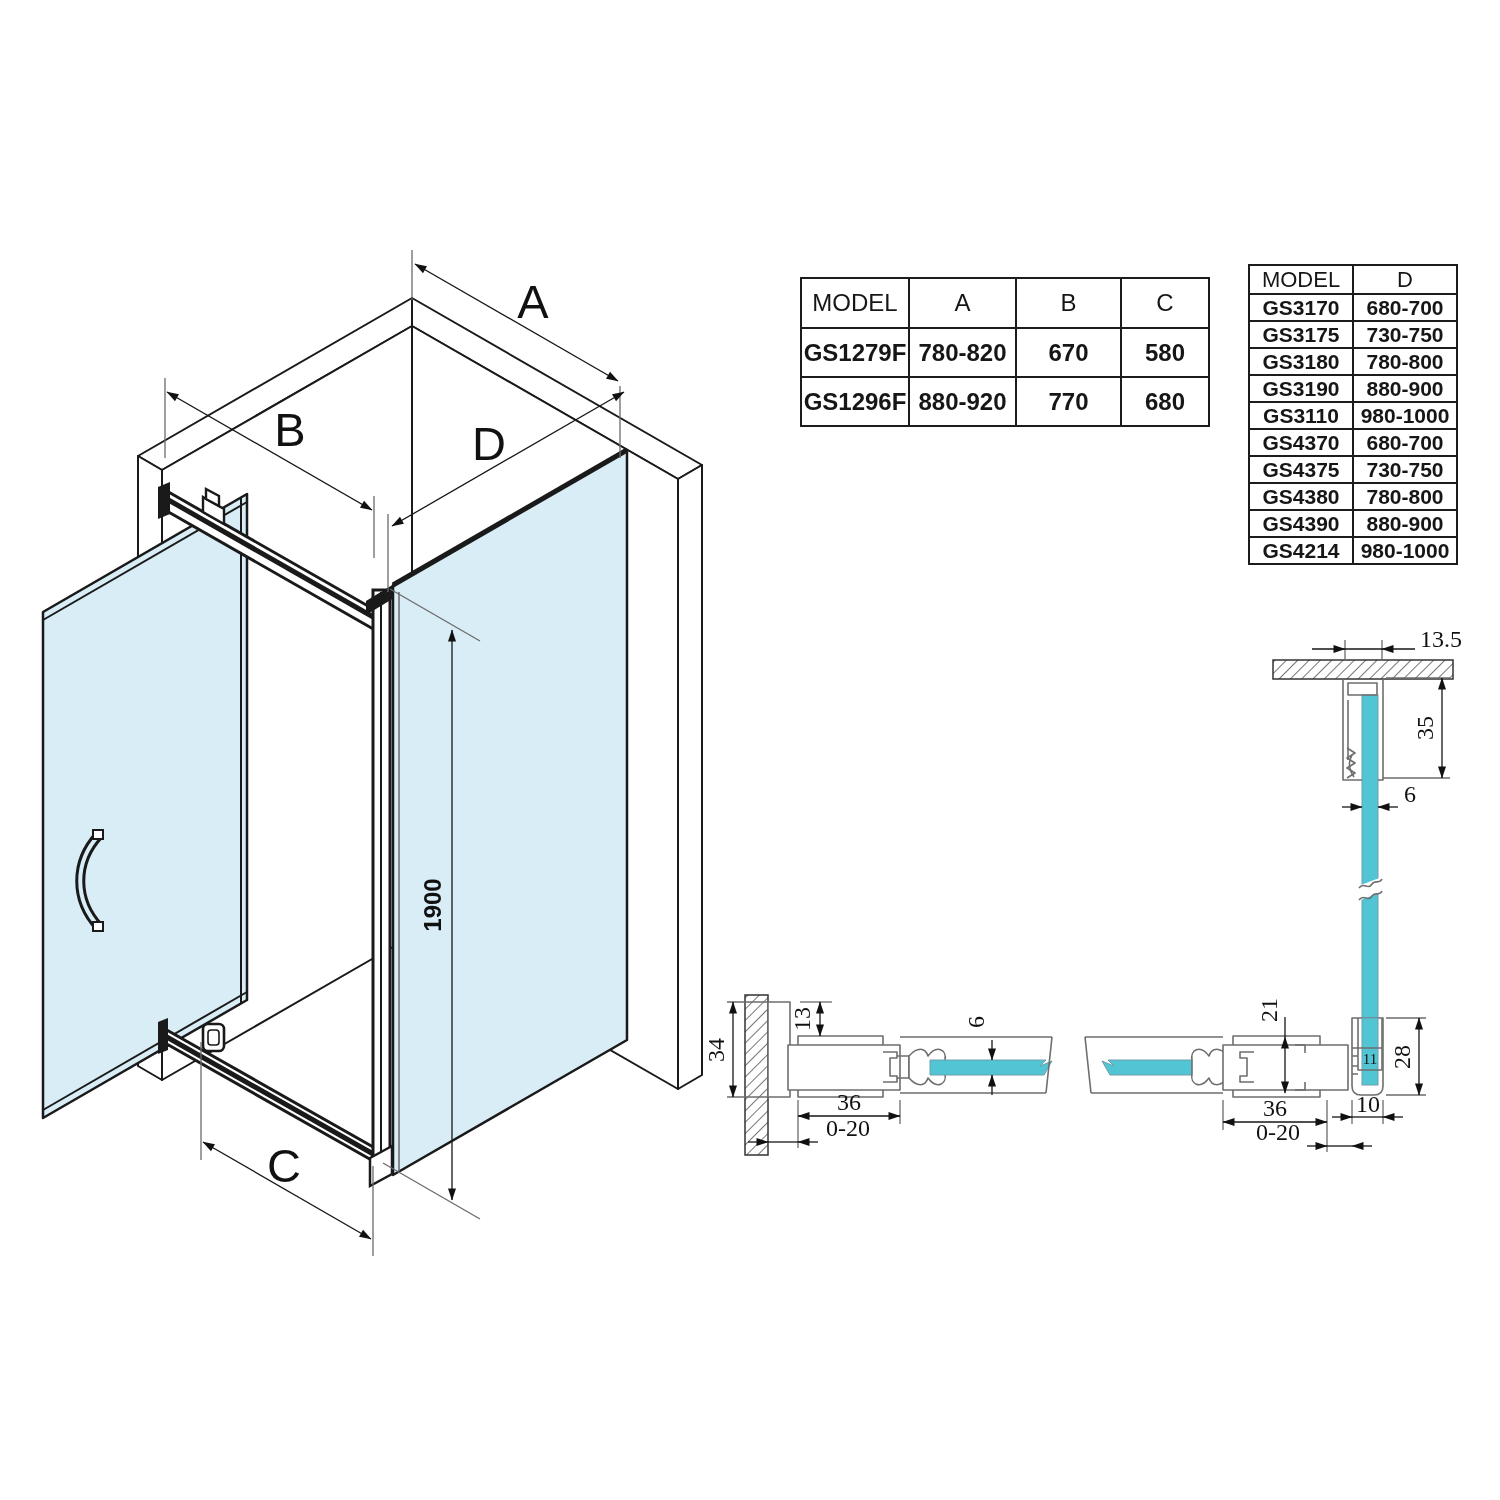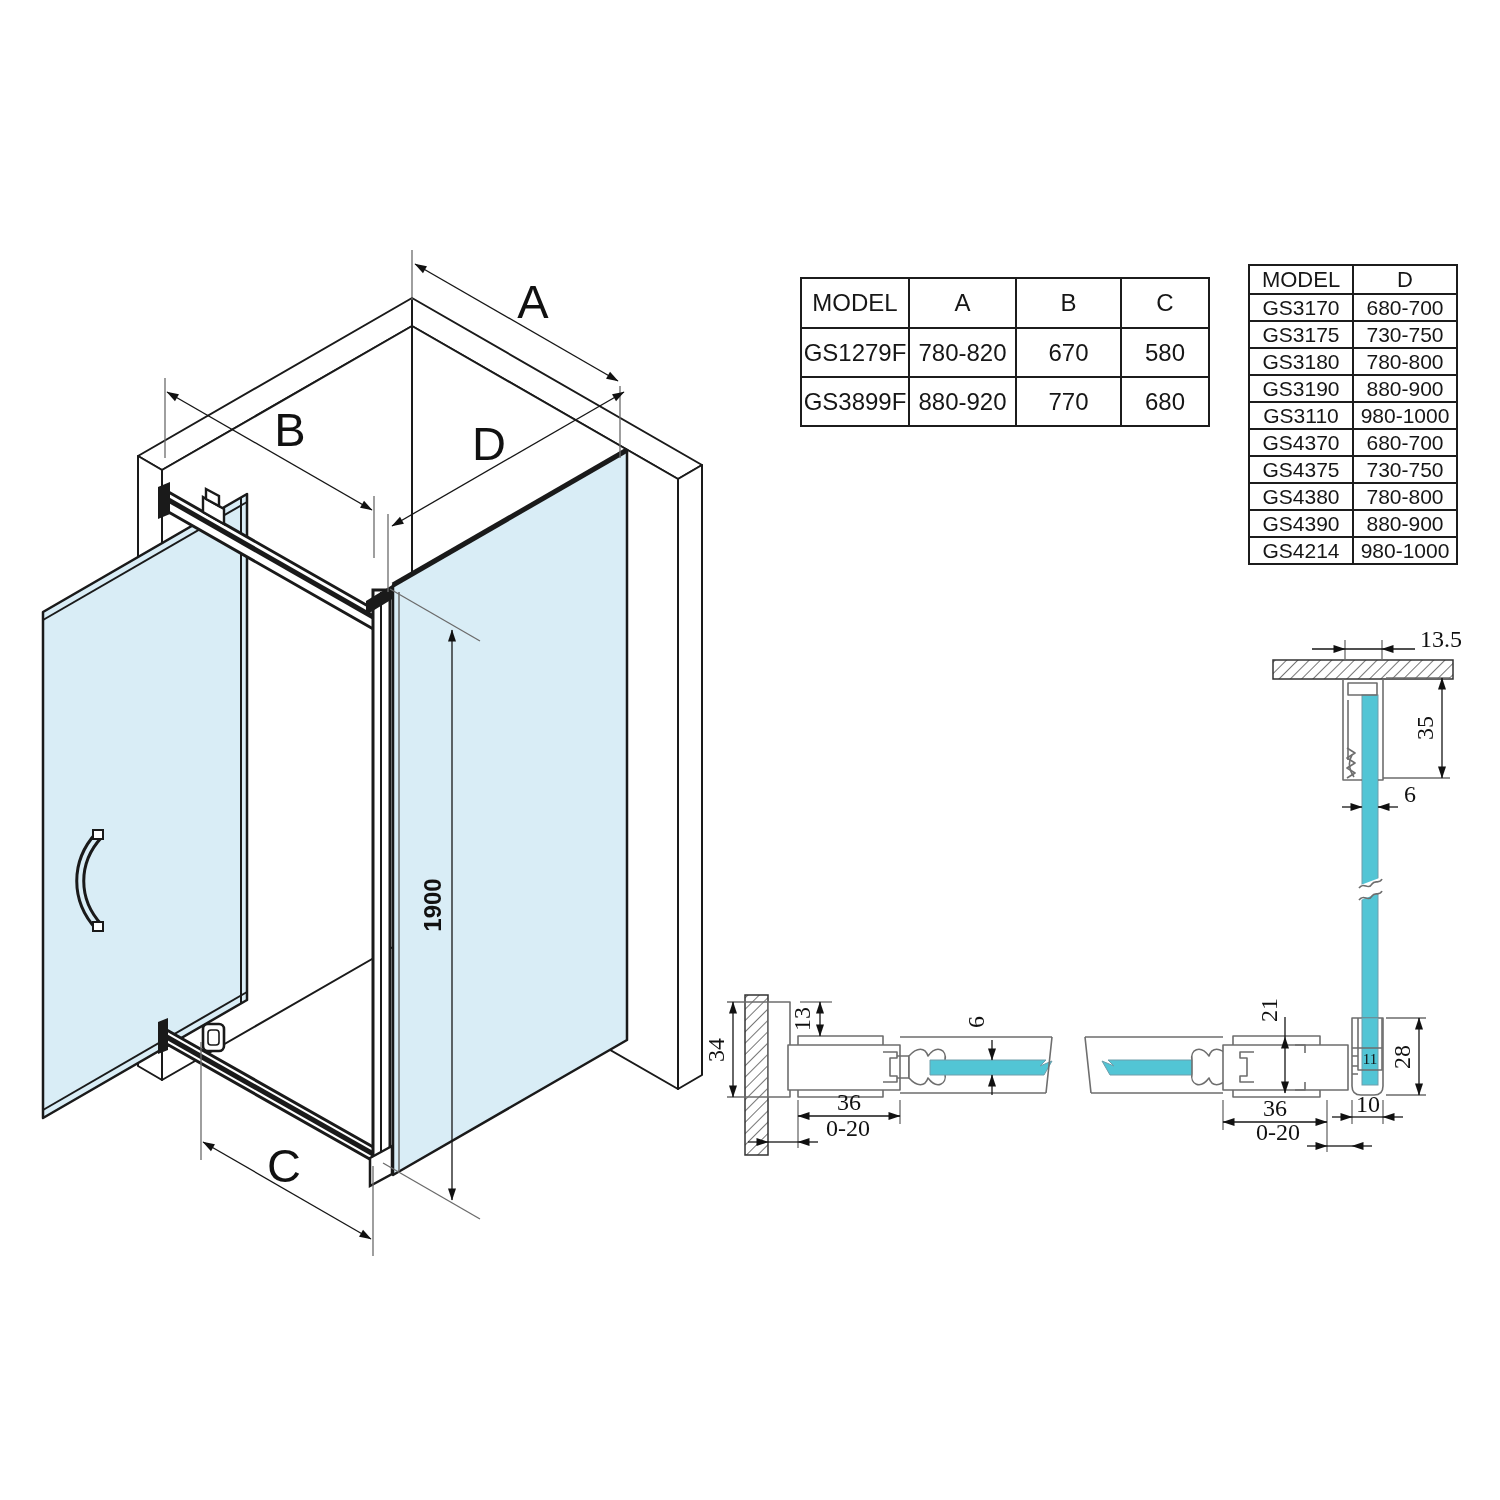--- a/index.html
+++ b/index.html
@@ -5,21 +5,21 @@
   html,body{margin:0;padding:0;}
   body{
     width:1500px;height:1500px;position:relative;background:#ffffff;
     font-family:"Liberation Sans", sans-serif;overflow:hidden;
   }
   #art{position:absolute;left:0;top:0;}
   .tbl-wrap{position:absolute;}
   table{border-collapse:collapse;table-layout:fixed;background:#fff;}
   td,th{
     border:2px solid #1c1c1c;text-align:center;vertical-align:middle;
-    font-weight:400;color:#161616;padding:0;
+    font-weight:700;color:#161616;padding:0;
     font-family:"Liberation Sans", sans-serif;
   }
   #spec-table{width:408px;}
   #spec-table th{height:48px;font-size:24px;font-weight:400;}
   #spec-table td{height:47px;font-size:24px;}
   #d-table{width:208px;}
   #d-table th{height:27px;font-size:22px;font-weight:400;}
   #d-table td{height:25px;font-size:21px;}
   .iso-label{font-family:"Liberation Sans", sans-serif;font-size:47px;fill:#111;}
   .h-label{font-family:"Liberation Sans", sans-serif;font-size:24px;font-weight:bold;fill:#111;}
@@ -317,21 +317,21 @@
       <th>B</th>
       <th>C</th>
     </tr>
     <tr>
       <td>GS1279F</td>
       <td>780-820</td>
       <td>670</td>
       <td>580</td>
     </tr>
     <tr>
-      <td>GS3899F</td>
+      <td>GS1296F</td>
       <td>880-920</td>
       <td>770</td>
       <td>680</td>
     </tr>
   </tbody>
     </table>
 </div>
 
 <div class="tbl-wrap" style="left:1248px;top:264px;">
   <table id="d-table">

